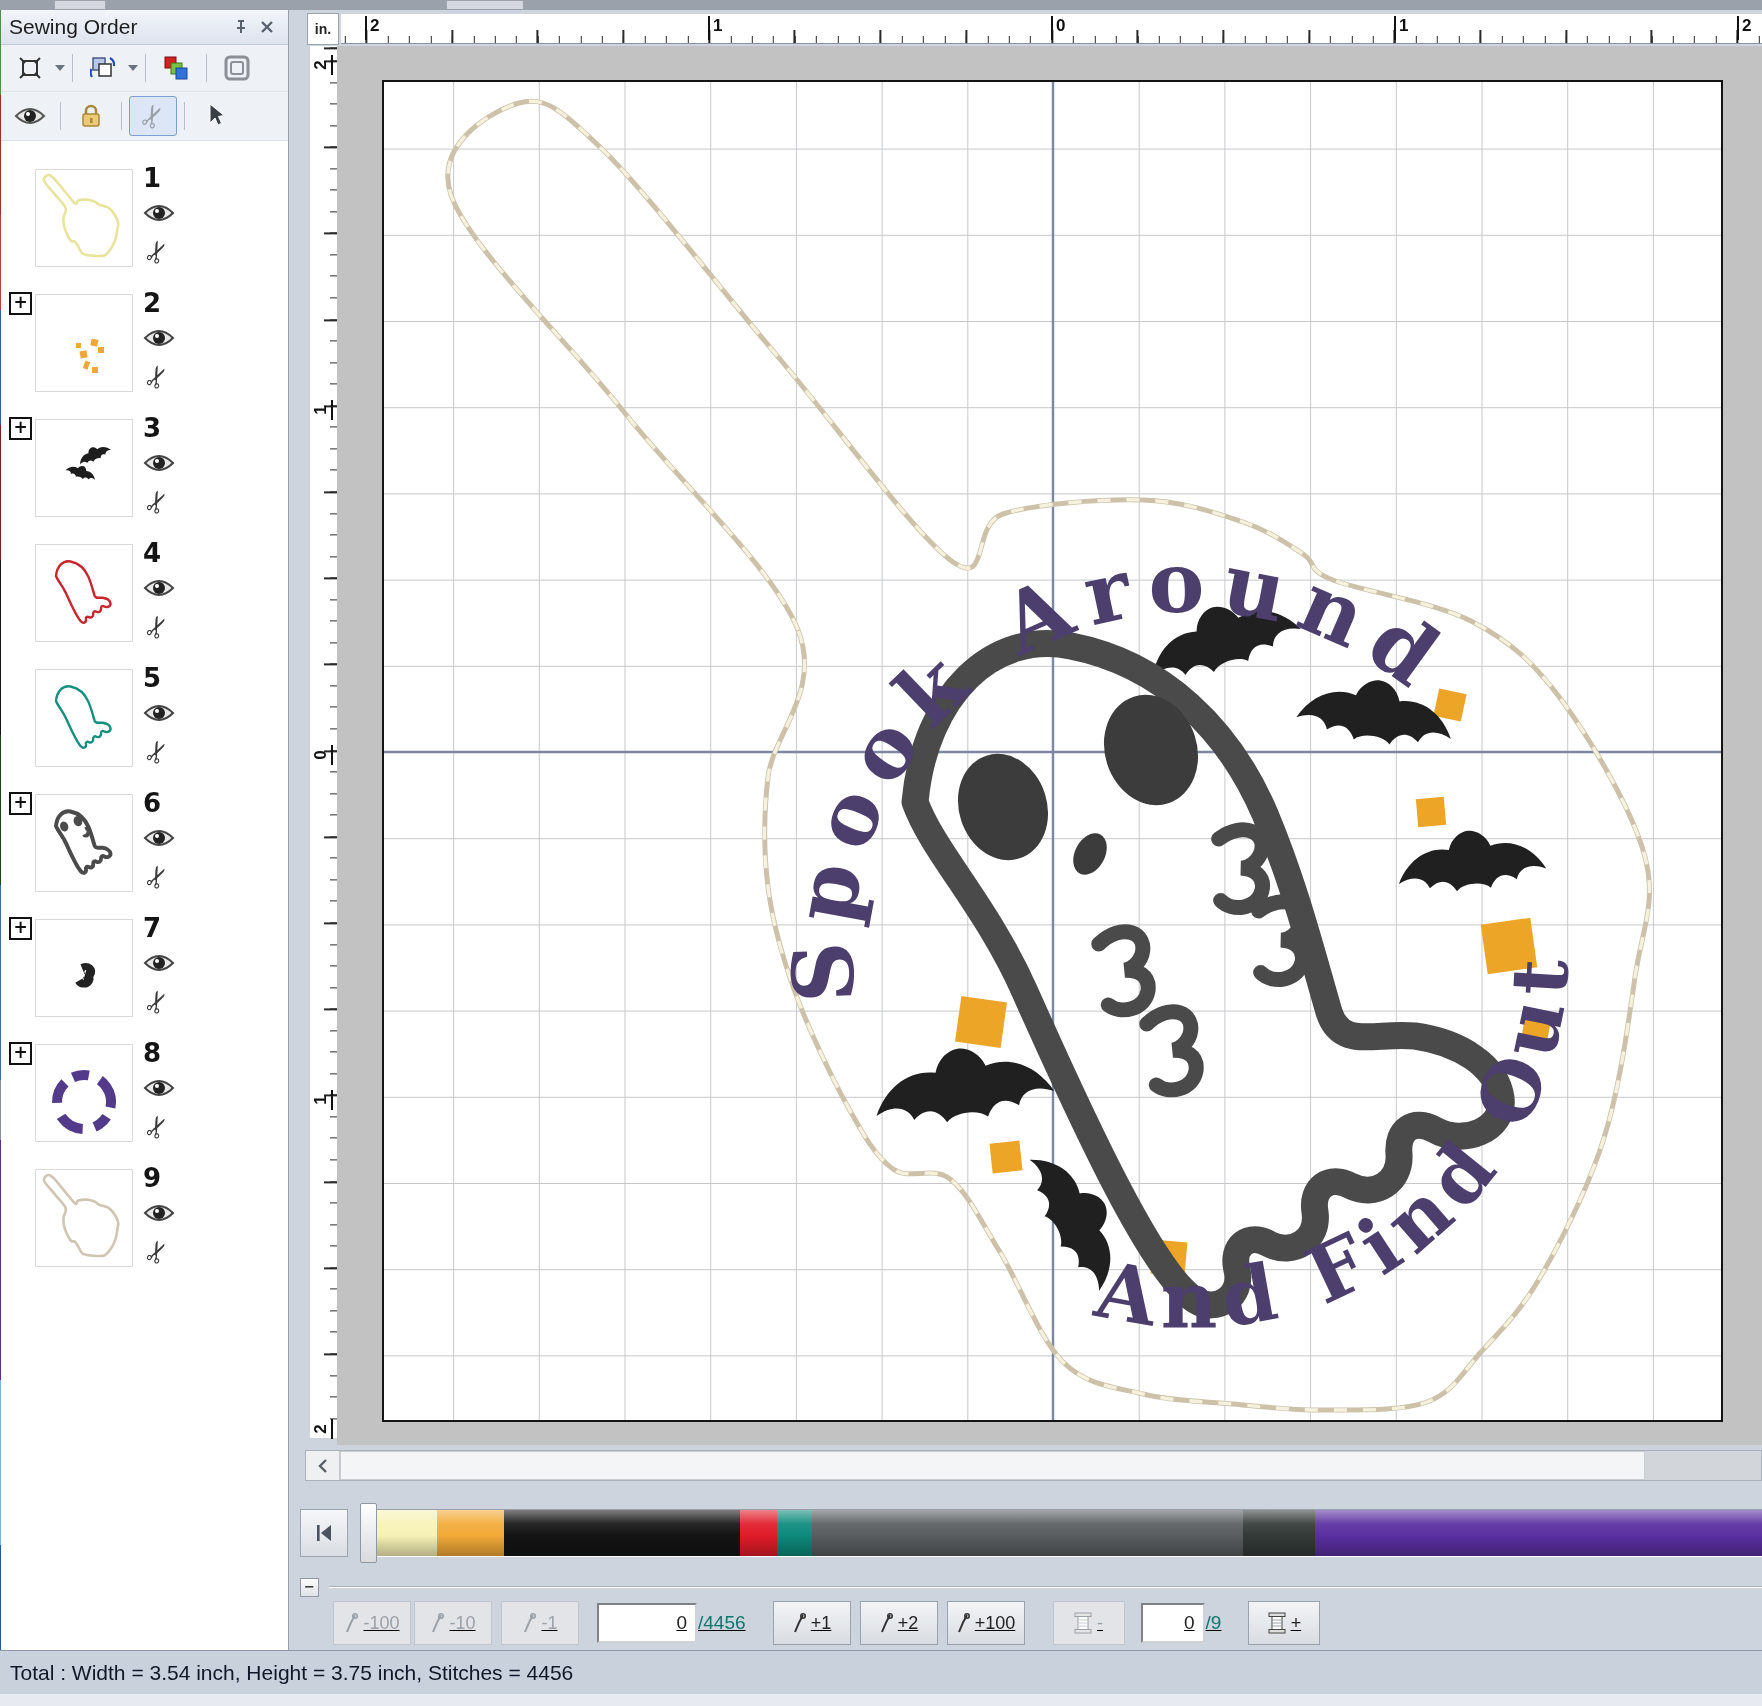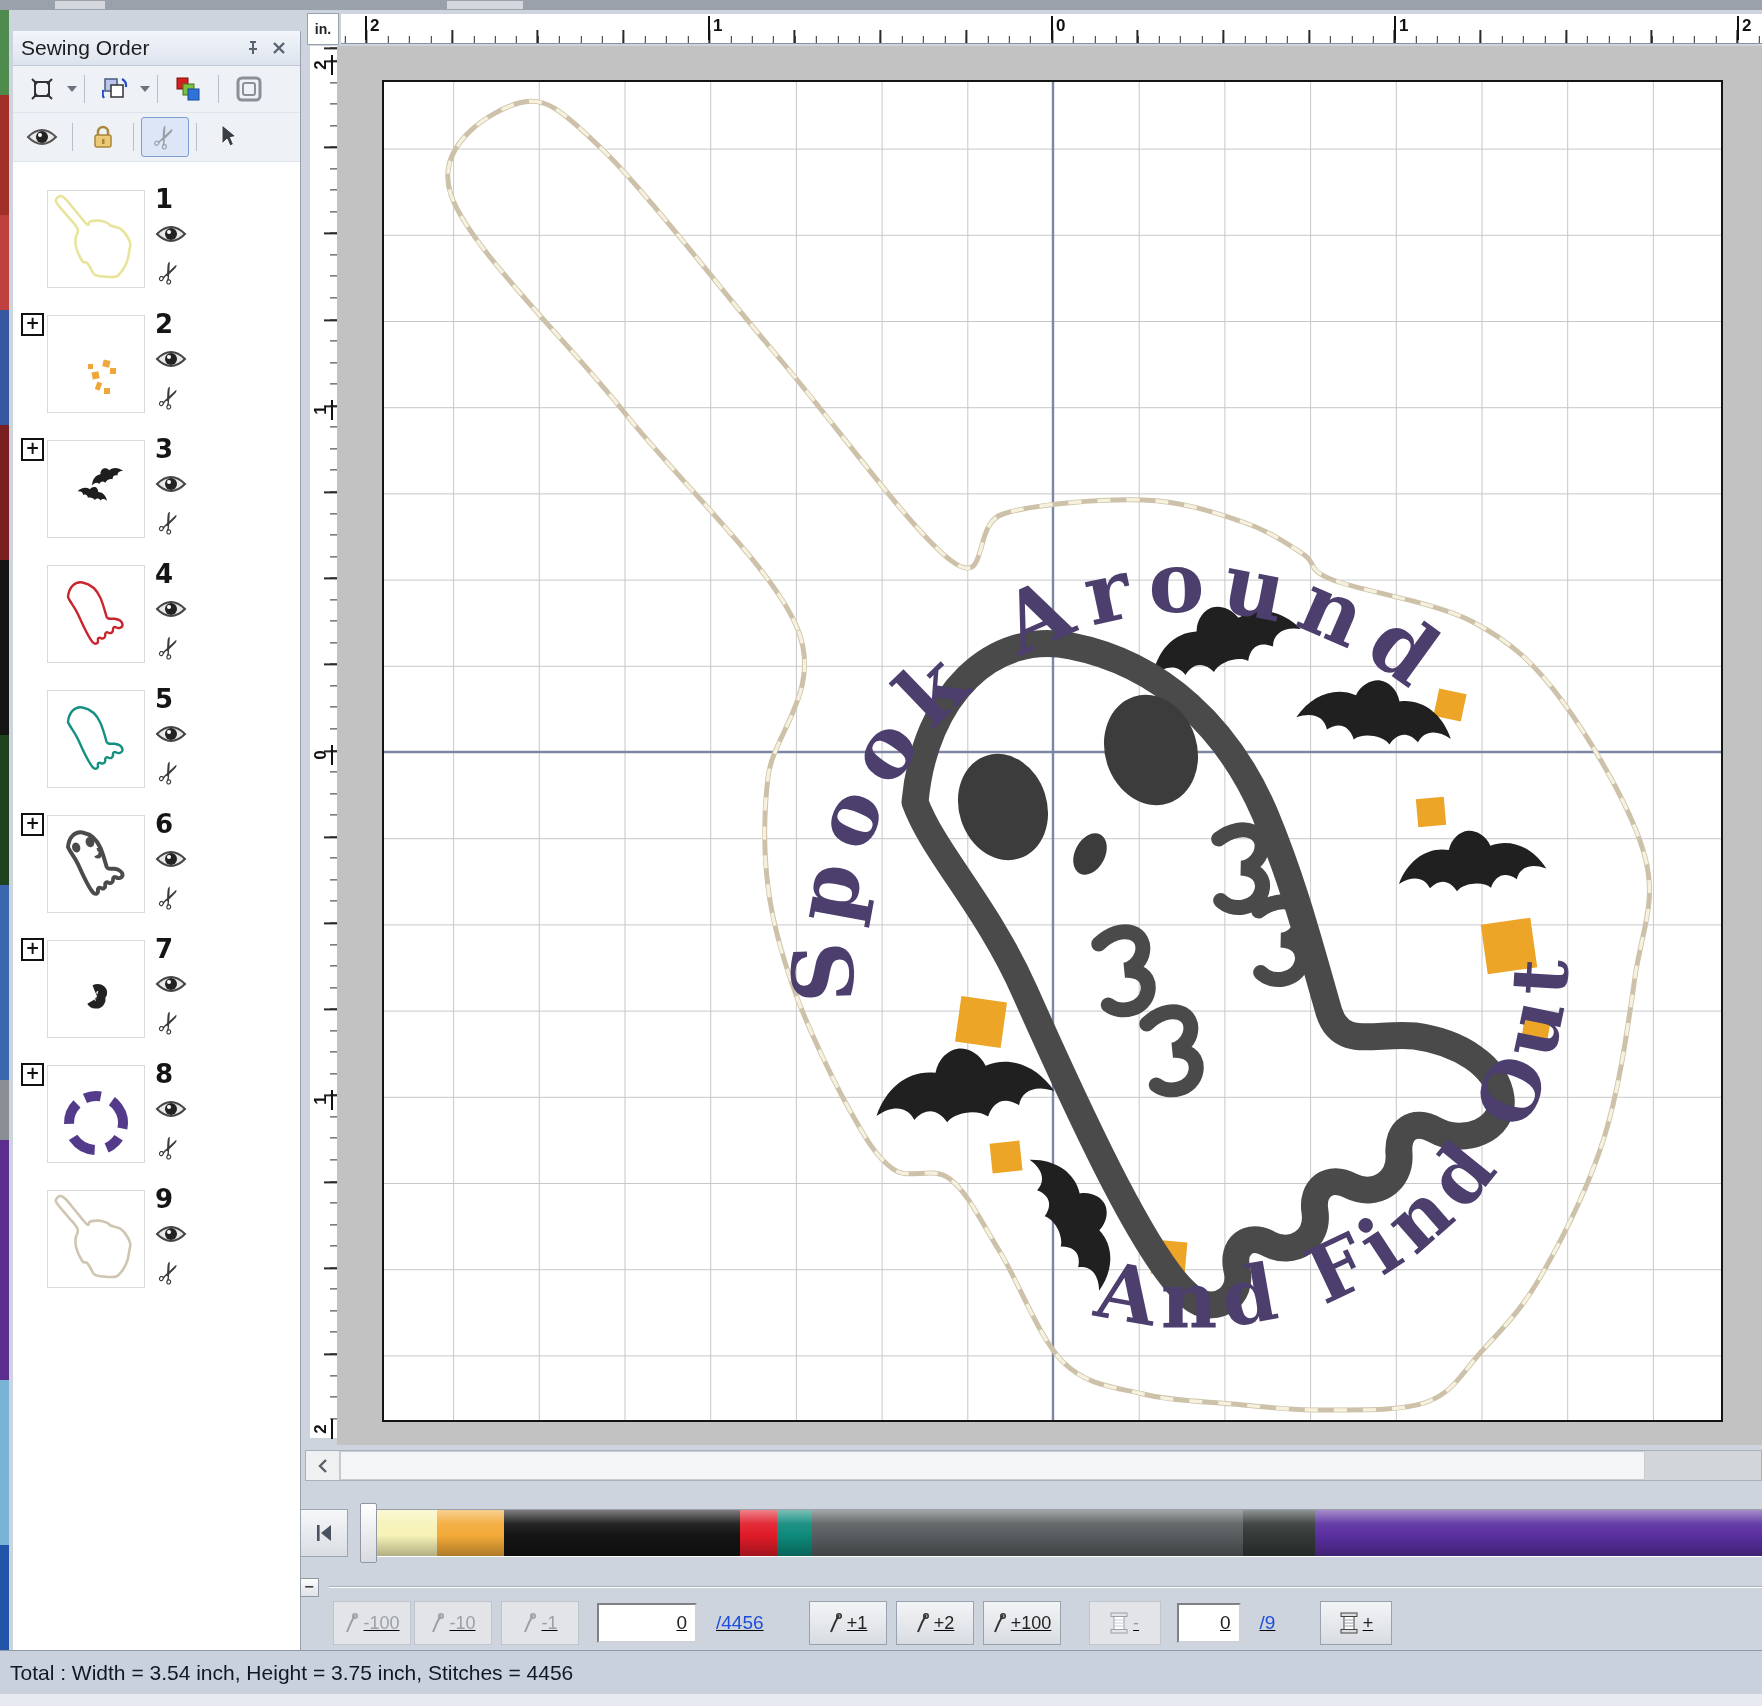--- a/index.html
+++ b/index.html
@@ -5,22 +5,22 @@
   html,body{margin:0;padding:0;background:#cdd4de;}
   #screen{position:relative;width:1762px;height:1706px;overflow:hidden;
           font-family:"Liberation Sans",sans-serif;background:#cdd4de;}
 
   
   #desktop-strip{position:absolute;left:0;top:0;width:9px;height:1650px;display:flex;flex-direction:column;}
   #top-strip{position:absolute;left:0;top:0;width:1762px;height:10px;background:#9aa1ab;}
   #top-strip .lite{position:absolute;top:1px;height:8px;background:#d4d8de;}
 
   
-  #panel{position:absolute;left:13px;top:10px;width:288px;height:1640px;background:#fff;
-         border-right:1px solid #98a0ad;box-sizing:border-box;margin-top:21px;}
+  #panel{position:absolute;left:1px;top:10px;width:288px;height:1640px;background:#fff;
+         border-right:1px solid #98a0ad;box-sizing:border-box;}
   .panel-title{height:34px;background:linear-gradient(#f2f5fa,#dde3ee);display:flex;align-items:center;
                padding:0 8px;border-bottom:1px solid #c2c9d6;}
   .panel-title .t{font-size:21px;color:#1d1d1d;flex:1;}
   .tbtn{width:26px;height:24px;display:flex;align-items:center;justify-content:center;color:#5a6270;}
   .panel-tools{background:#eef1f6;display:flex;align-items:center;padding:4px 6px;border-bottom:1px solid #dfe3ea;}
   .tool-btn{width:46px;height:38px;display:flex;align-items:center;justify-content:center;border-radius:3px;}
   .tool-btn.pressed{background:#dce6f6;border:1px solid #7aa0d4;}
   .caret{width:0;height:0;border-left:5px solid transparent;border-right:5px solid transparent;
          border-top:6px solid #6a7280;margin-left:2px;}
   .vsep{width:1px;height:28px;background:#b9c0cc;margin:0 7px;}
@@ -87,21 +87,21 @@
   #collapse-line{flex:1;height:0;border-top:1px solid #aab0ba;border-bottom:1px solid #fff;}
 
   
   #controls-row{position:absolute;left:300px;top:1598px;width:1462px;height:50px;display:flex;align-items:center;text-decoration:underline;}
   .nav-btn{height:44px;width:78px;display:flex;align-items:center;justify-content:center;gap:5px;
            background:linear-gradient(#f3f4f6,#d8dce2);border:1px solid #99a2af;
            font:18px "Liberation Sans",sans-serif;color:#222;box-sizing:border-box;}
   .nav-btn.disabled{background:#e2e4e8;border-color:#c0c5cd;color:#9aa0a8;}
   .num-field{height:40px;background:#fff;border:2px inset #cfd3d9;font:19px "Liberation Sans",sans-serif;
              text-align:right;padding:0 8px;box-sizing:border-box;color:#222;}
-  .slash-label{font:19px "Liberation Sans",sans-serif;color:#1d4ed8;margin:0 19px;}
+  .slash-label{font:19px "Liberation Sans",sans-serif;color:#0f766e;margin:0 1px;}
 
   
   #statusbar{position:absolute;left:0;top:1650px;width:1762px;height:44px;background:#c9d1dd;
              border-top:1px solid #8e98aa;display:flex;align-items:center;}
   #statusbar .txt{font:21px "Liberation Sans",sans-serif;color:#101828;padding-left:10px;}
   #bottom-strip{position:absolute;left:0;top:1694px;width:1762px;height:12px;background:#e7eaf0;}
 
   .arc-top{font:700 84px "DejaVu Serif",serif;letter-spacing:14px;}
   .arc-bottom{font:700 78px "DejaVu Serif",serif;letter-spacing:9px;}
 </style>

